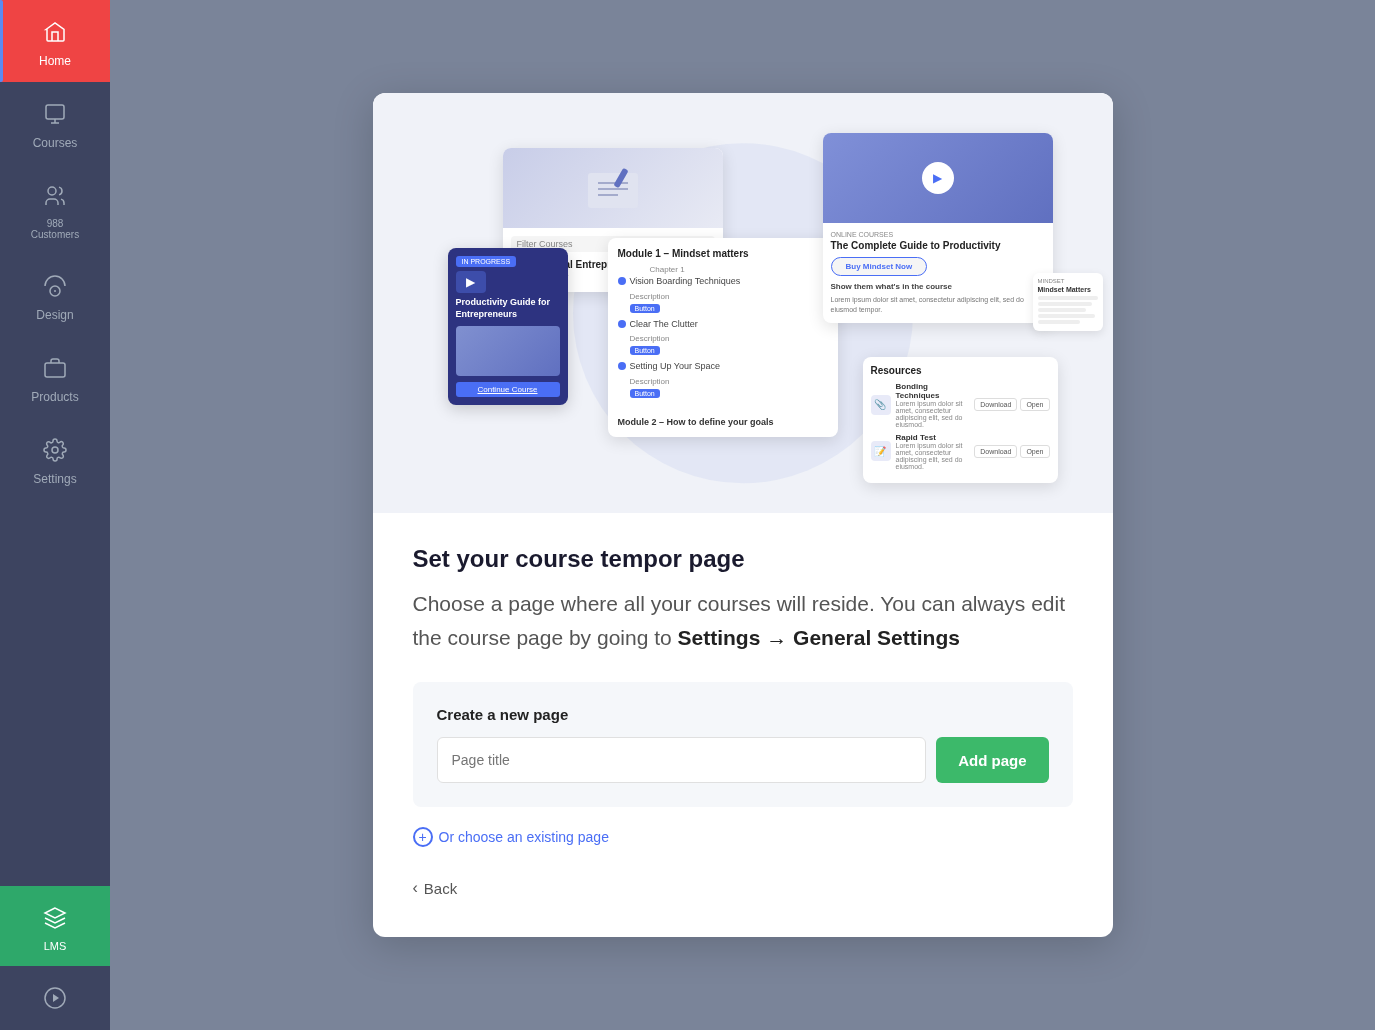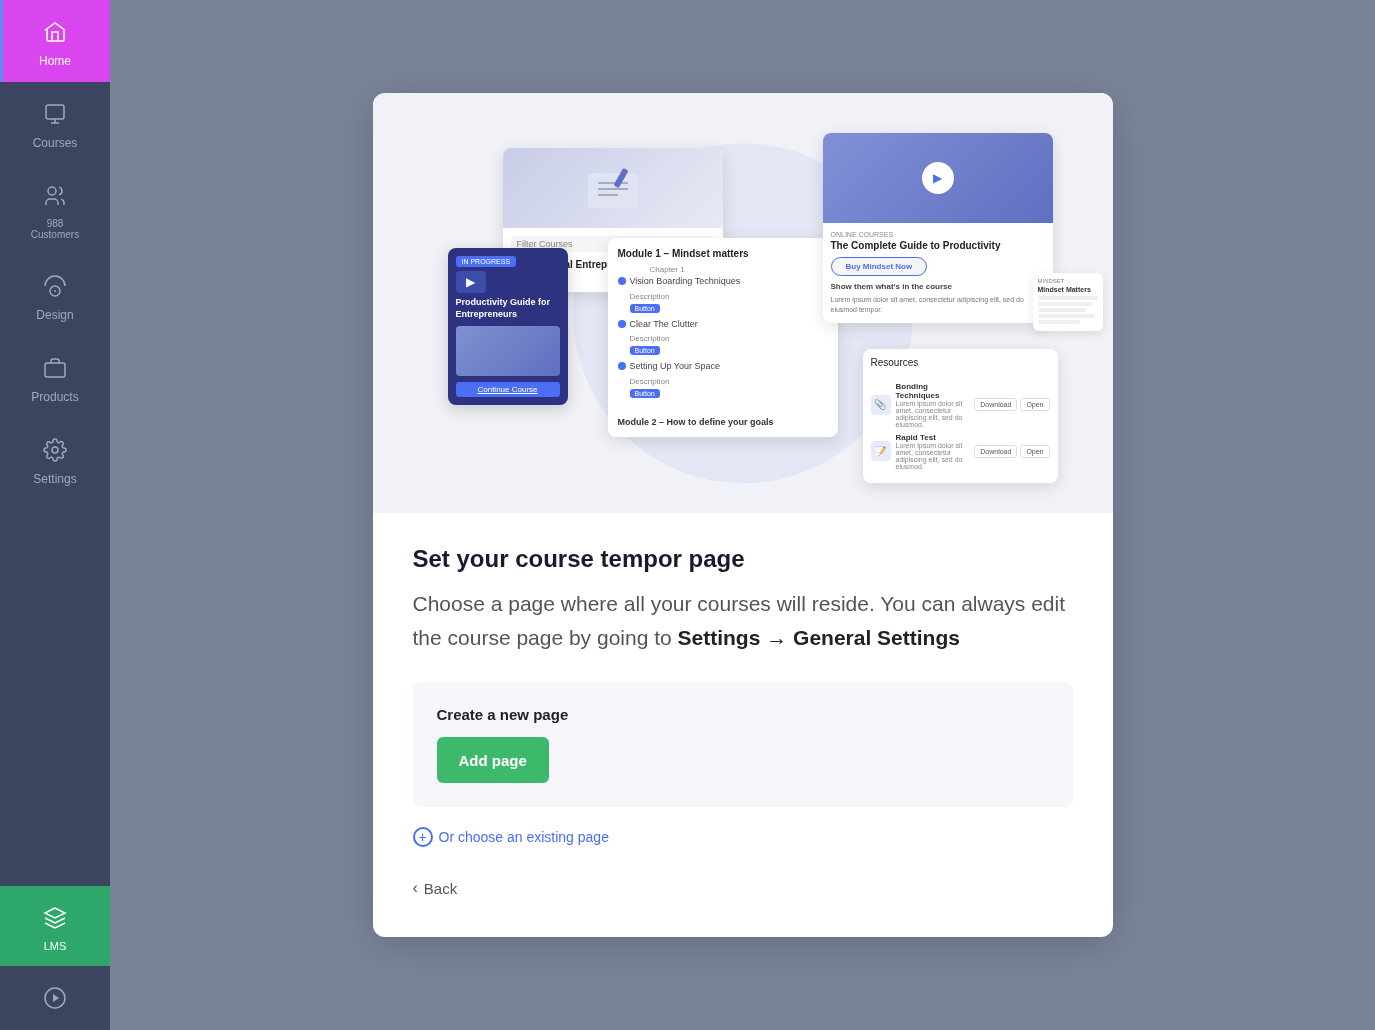--- a/index.html
+++ b/index.html
@@ -29,21 +29,21 @@
       flex-direction: column;
       align-items: center;
       padding: 14px 8px;
       cursor: pointer;
       color: #a0aab8;
       font-size: 12px;
       gap: 4px;
       position: relative;
     }
     .sidebar-item.active {
-      background: #d946ef;
+      background: #ef4444;
       color: #fff;
     }
     .sidebar-item .icon-box {
       width: 36px;
       height: 36px;
       display: flex;
       align-items: center;
       justify-content: center;
     }
     .sidebar-item svg {
@@ -355,23 +355,23 @@
       bottom: 30px;
       width: 195px;
       background: #fff;
       border-radius: 8px;
       box-shadow: 0 4px 16px rgba(0,0,0,0.12);
       padding: 8px;
       font-size: 9px;
     }
     .card-resources-title {
       font-size: 10px;
-      font-weight: 400;
+      font-weight: 700;
       color: #222;
-      margin-bottom: 14px;
+      margin-bottom: 6px;
     }
     .resource-row {
       display: flex;
       align-items: center;
       gap: 5px;
       margin-bottom: 5px;
     }
     .resource-icon {
       width: 20px;
       height: 20px;
@@ -748,20 +748,21 @@
 
     <div class="modal-body">
       <h2 class="modal-heading">Set your course tempor page</h2>
       <p class="modal-description">
         <span>Choose a page where all your courses will reside. You can always edit the course page by going to </span><strong>Settings → General Settings</strong>
       </p>
 
       <div class="create-page-box">
         <div class="create-page-label">Create a new page</div>
         <div class="create-page-row">
+          <input class="page-title-input" type="text" placeholder="Page title" style="">
           <button class="add-page-btn">Add page</button>
         </div>
       </div>
 
       <div class="choose-existing">
         <div class="choose-existing-icon">+</div>
         <span>Or choose an existing page</span>
       </div>
     </div>
 

